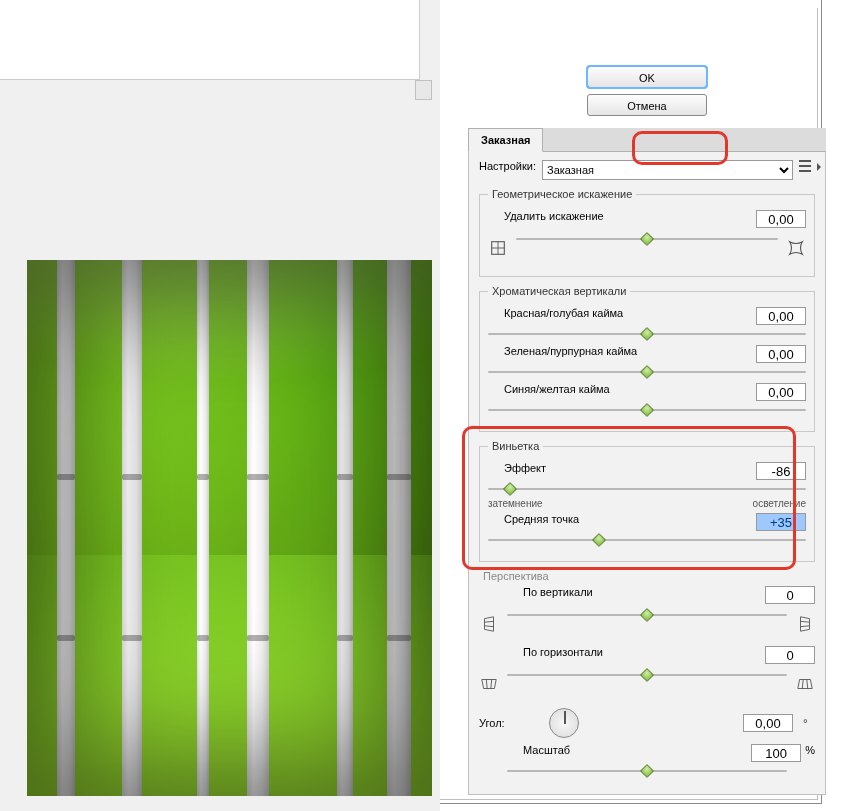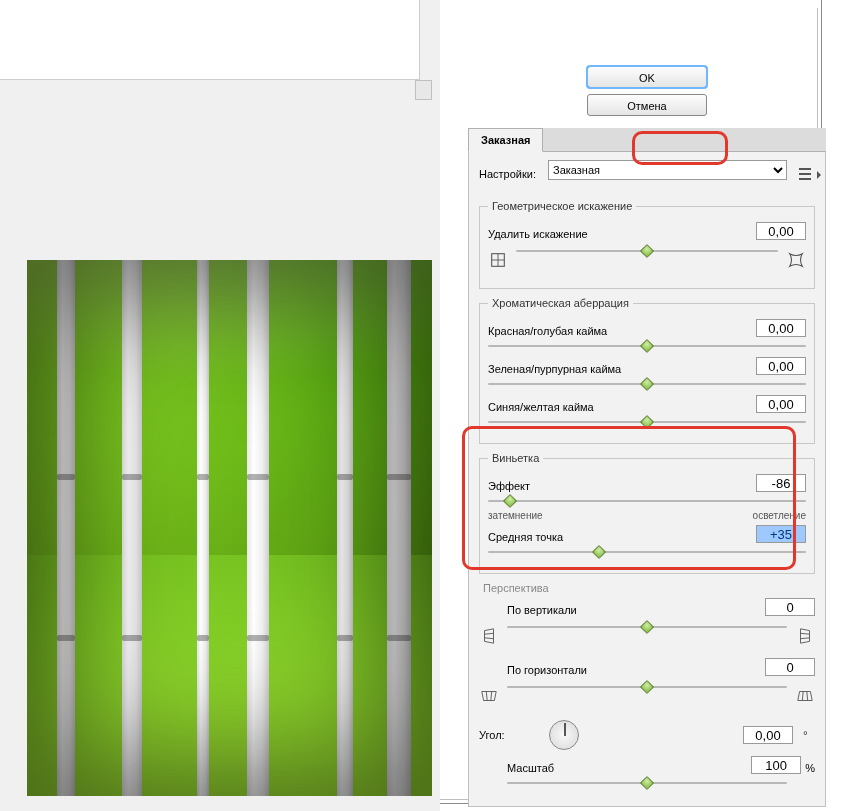--- a/index.html
+++ b/index.html
@@ -155,23 +155,23 @@
     left: 462px; top: 426px; width: 334px; height: 144px;
   }
   .panel {
     background: #f2f2f2;
     border: 1px solid #c0c0c0;
     border-top: none;
     padding: 8px 10px 12px 10px;
   }
   .settings-row {
     display: flex;
-    align-items: flex-end;
-    gap: 12px;
-    margin-bottom: 20px;
+    align-items: flex-start;
+    gap: 6px;
+    margin-bottom: 8px;
   }
   .settings-row select {
     flex: 1;
     height: 20px;
     font-size: 11px;
     background: #fff;
     border: 1px solid #999;
   }
   .menu-icon {
     width: 16px; height: 12px;
@@ -197,22 +197,22 @@
     padding: 6px 8px 10px 8px;
     min-width: 0;
   }
   fieldset.group legend {
     font-size: 11px;
     color: #333;
     padding: 0 4px;
   }
   .param-row {
     display: flex;
-    align-items: flex-end;
-    margin: 4px 0 2px 0;
+    align-items: flex-start;
+    margin: 4px 0 2px 16px;
   }
   .param-label { flex: 1; white-space: nowrap; }
   .param-input {
     width: 50px; height: 18px;
     text-align: center;
     font-size: 13px;
     border: 1px solid #999;
     background: #fff;
   }
   .param-input.selected {
@@ -350,21 +350,21 @@
         </div>
         <span class="side-icon">
           <svg viewBox="0 0 20 20">
               <path d="M3 3 Q10 7 17 3 Q13 10 17 17 Q10 13 3 17 Q7 10 3 3 Z" fill="none" stroke="#555" stroke-width="1.2"></path>
             </svg>
         </span>
       </div>
     </fieldset>
 
     <fieldset class="group">
-      <legend>Хроматическая аберрация</legend>
+      <legend>Хроматическая вертикали</legend>
 
       <div class="param-row">
         <span class="param-label">Красная/голубая кайма</span>
         <input class="param-input" value="0,00" style="">
       </div>
       <div class="slider-track">
           <div class="slider-thumb" style="left:50%"></div>
         </div>
 
       <div class="param-row">

